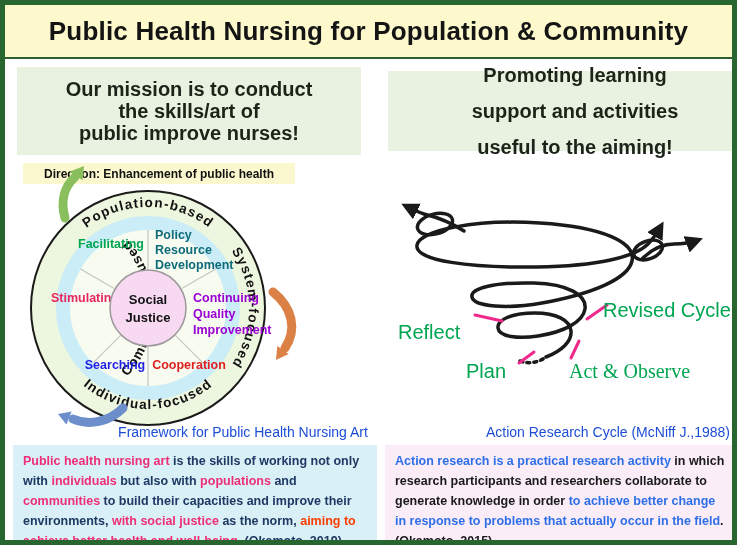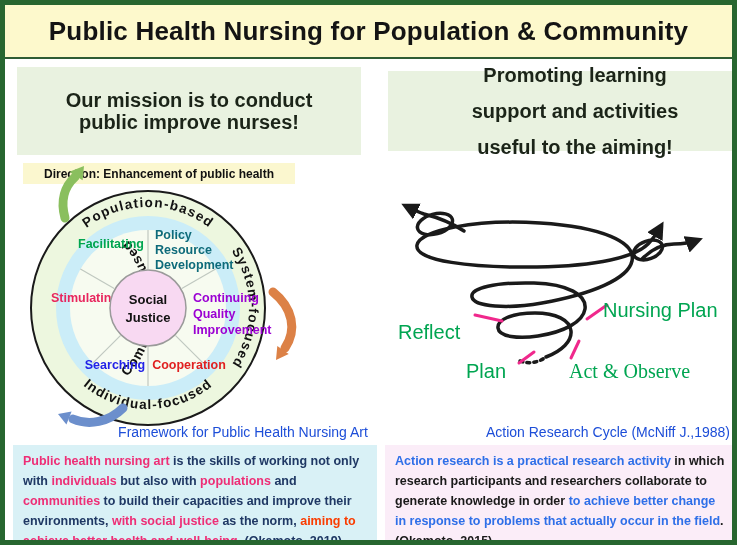--- a/index.html
+++ b/index.html
@@ -54,20 +54,21 @@
 </style>
 </head>
 <body>
 
 <div class="slide">
 
   <div class="title-bar">Public Health Nursing for Population &amp; Community</div>
 
   <div class="mission-box mission-left">
     <div>Our mission is to conduct</div>
+    <div>the skills/art of</div>
     <div>public improve nurses!</div>
   </div>
 
   <div class="mission-box mission-right">
     <div>Promoting learning</div>
     <div>support and activities</div>
     <div>useful to the aiming!</div>
   </div>
 
   <div class="direction-banner">Direction: Enhancement of public health</div>
@@ -169,21 +170,21 @@
     </g>
     <g stroke="#F0288C" stroke-width="3" stroke-linecap="round">
       <line x1="95" y1="128" x2="122" y2="134"></line>
       <line x1="207" y1="132" x2="227" y2="118"></line>
       <line x1="139" y1="176" x2="154" y2="165"></line>
       <line x1="199" y1="154" x2="191" y2="171"></line>
     </g>
   </svg>
 
   <div class="cycle-label lbl-reflect">Reflect</div>
-  <div class="cycle-label lbl-revised">Nursing Plan</div>
+  <div class="cycle-label lbl-revised">Revised Cycle</div>
   <div class="cycle-label lbl-plan">Plan</div>
   <div class="cycle-label lbl-act">Act &amp; Observe</div>
 
   <div class="caption cap-left">Framework for Public Health Nursing Art</div>
   <div class="caption cap-right">Action Research Cycle  (McNiff J.,1988)</div>
 
   <div class="desc-box desc-left"><span style="color: rgb(238, 46, 118);">Public health nursing art</span><span style="color: rgb(31, 56, 100);"> is the skills of working not only with </span><span style="color: rgb(238, 46, 118);">individuals</span><span style="color: rgb(31, 56, 100);"> but also with </span><span style="color: rgb(238, 46, 118);">populations</span><span style="color: rgb(31, 56, 100);"> and </span><span style="color: rgb(238, 46, 118);">communities</span><span style="color: rgb(31, 56, 100);"> to build their capacities and improve their environments, </span><span style="color: rgb(238, 46, 118);">with social justice</span><span style="color: rgb(31, 56, 100);"> as the norm, </span><span style="color: rgb(250, 60, 0);">aiming to </span><span style="color: rgb(238, 46, 118);">achieve better health and well-being</span><span style="color: rgb(31, 56, 100);">.  (Okamoto, 2019)</span></div>
   <div class="desc-box desc-right"><span style="color: rgb(46, 111, 232);">Action research is a practical research activity</span><span style="color: rgb(26, 26, 26);"> in which research participants and researchers collaborate to generate knowledge in order </span><span style="color: rgb(46, 111, 232);">to achieve better change in response to problems that actually occur in the field</span><span style="color: rgb(26, 26, 26);">.  (Okamoto, 2015)</span></div>
 
 </div>

